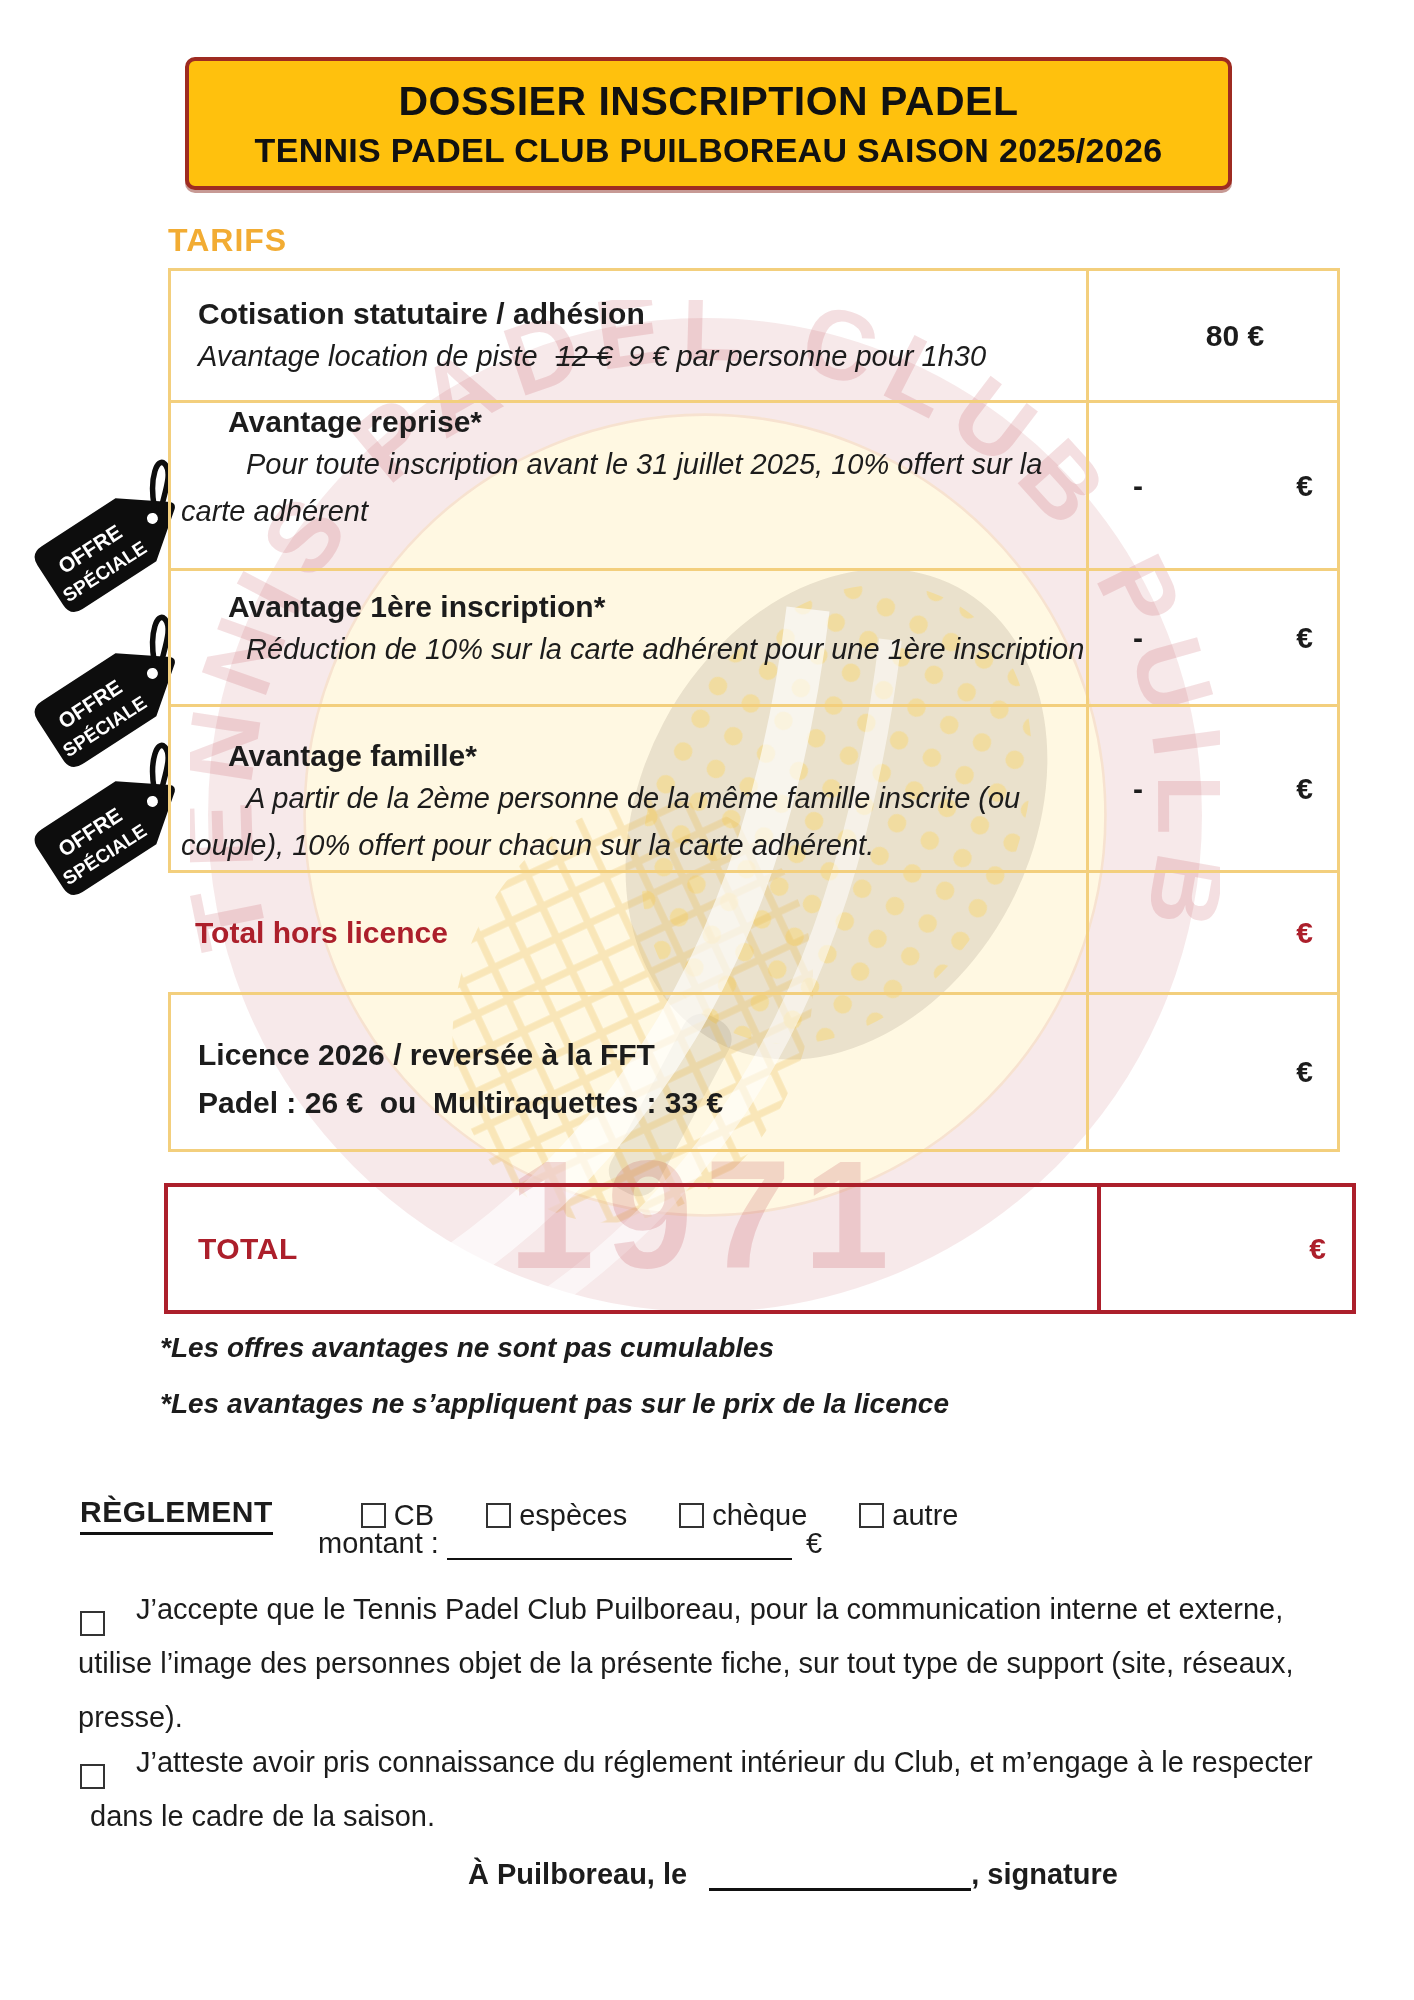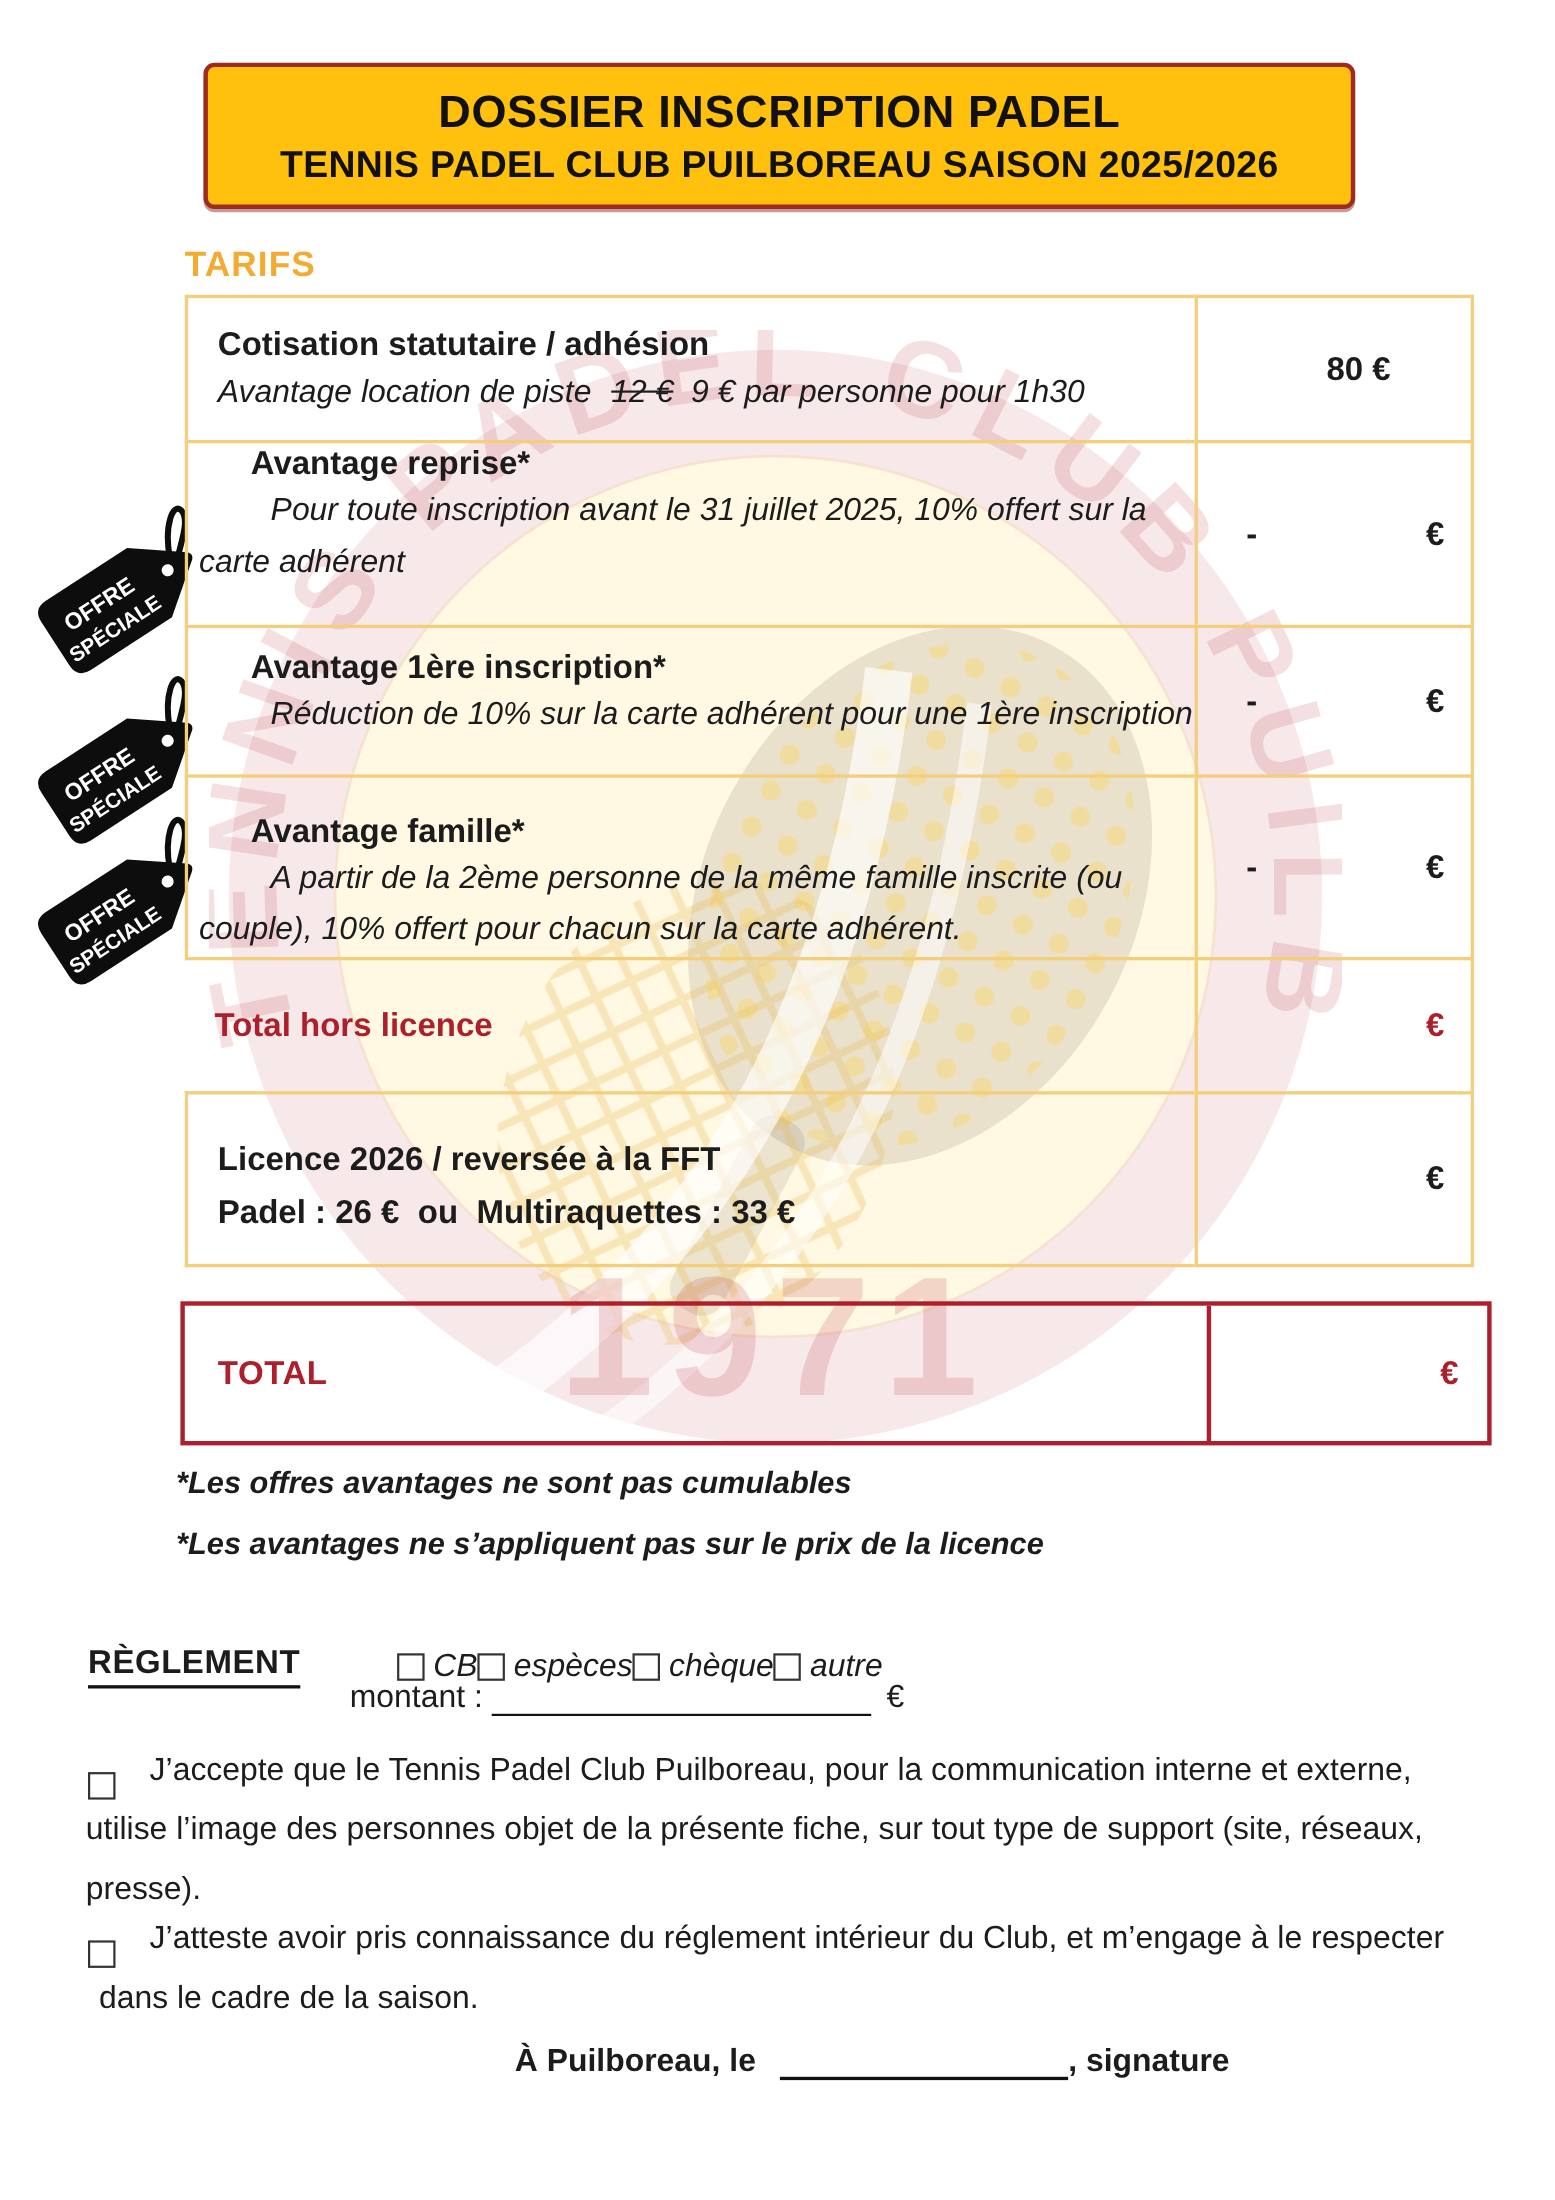--- a/index.html
+++ b/index.html
@@ -71,21 +71,21 @@
   .gt-label{font-weight:bold;font-size:30px;color:var(--red);letter-spacing:.5px;}
   
   .offer-tag{position:absolute;width:175px;height:175px;}
   .tag1{left:28px;top:447px;} .tag2{left:28px;top:602px;} .tag3{left:28px;top:730px;}
   
   .notes{position:absolute;left:160px;top:1328px;font-weight:bold;font-style:italic;font-size:28px;}
   .notes div{height:56px;line-height:40px;}
   
   .pay-row{position:absolute;left:80px;top:1483px;display:flex;align-items:center;margin-top:12px;}
   .pay-label{font-size:30px;font-weight:bold;border-bottom:3px solid #111;padding-bottom:3px;letter-spacing:.5px;}
-  .pay-opts{display:flex;margin-left:88px;align-items:center;font-style:italic;}
+  .pay-opts{display:flex;margin-left:88px;gap:52px;align-items:center;}
   .pay-opt{display:flex;align-items:center;gap:8px;font-size:29px;}
   .checkbox{display:inline-block;width:25px;height:25px;border:2.5px solid #333;background:transparent;flex:0 0 auto;}
   .amount-row{position:absolute;left:318px;top:1527px;font-size:29px;display:flex;align-items:flex-end;}
   .fill-line{display:inline-block;width:345px;border-bottom:2.5px solid #111;height:32px;margin:0 14px 0 8px;}
   
   .consent{position:absolute;left:78px;width:1290px;font-size:29px;}
   .consent .line{line-height:54px;}
   .c1{top:1582px;} .c2{top:1735px;}
   .consent .first{display:flex;align-items:flex-end;gap:0;}
   .consent .first .checkbox{margin-top:8px;}

